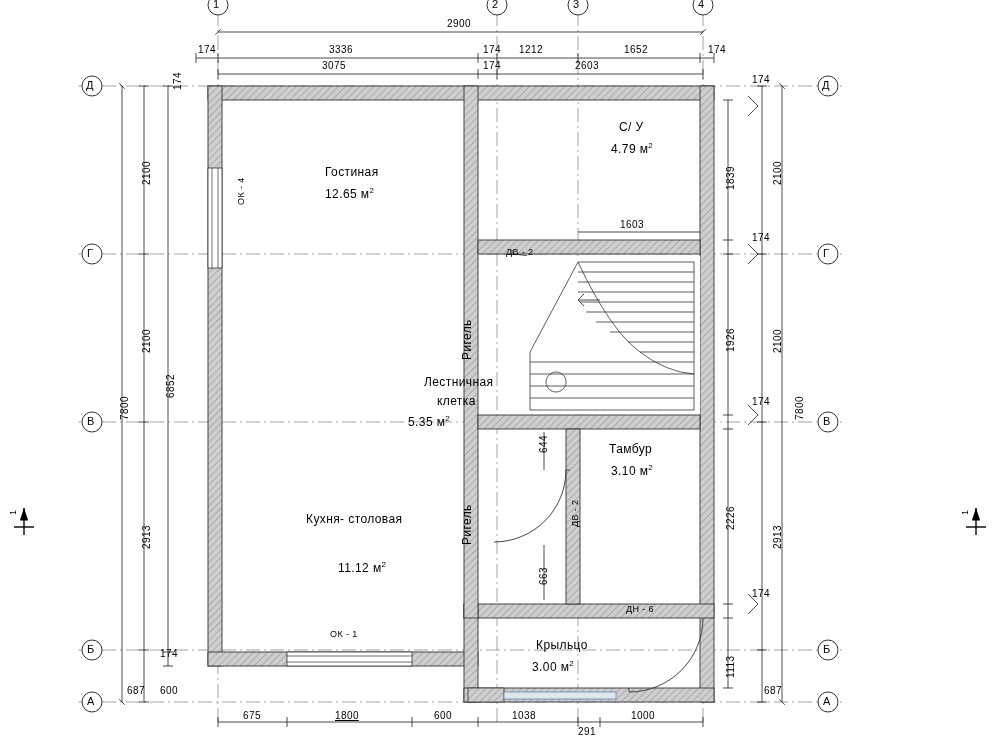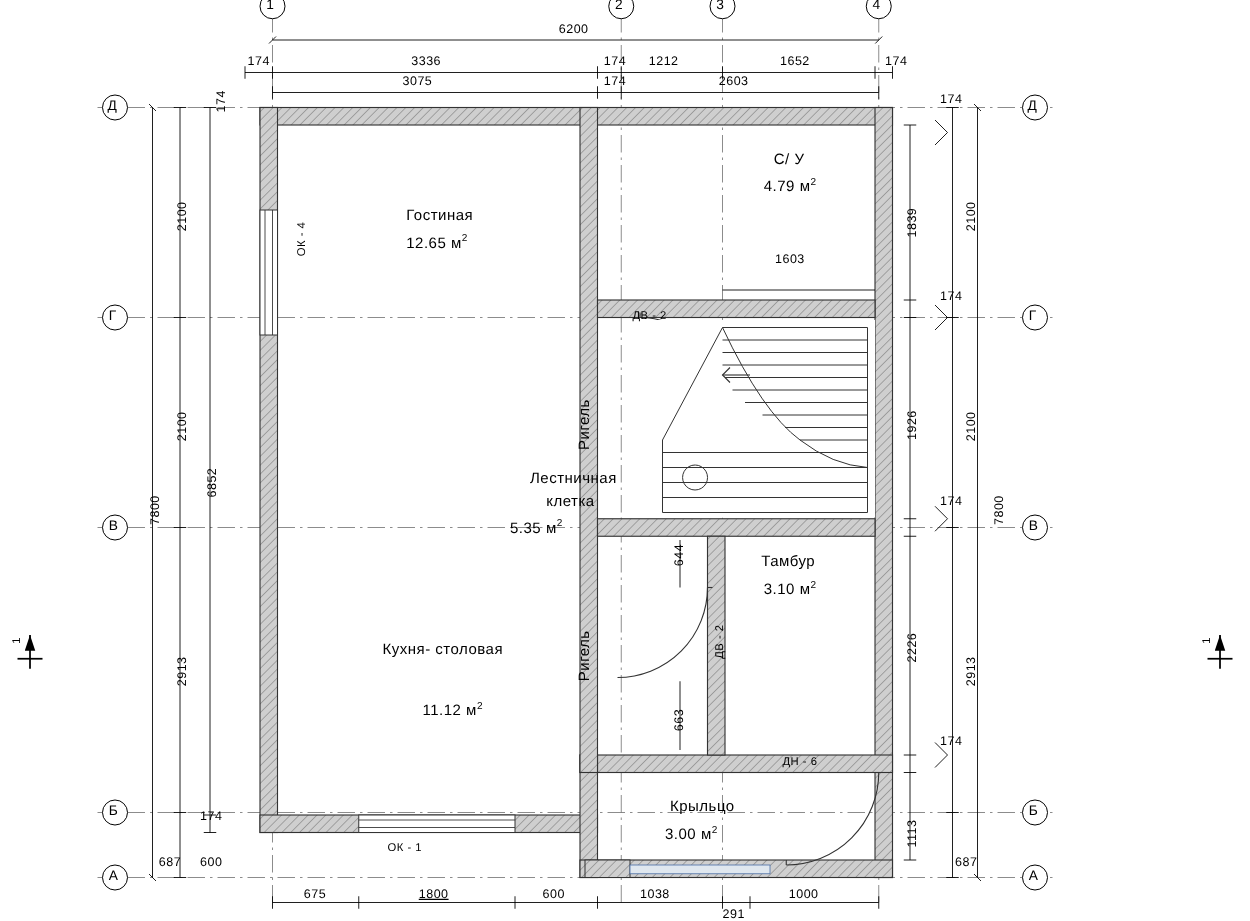--- a/index.html
+++ b/index.html
@@ -244,21 +244,21 @@
 <div class="lbl axis-letter" style="left:87px;top:415px;">В</div>
 <div class="lbl axis-letter" style="left:87px;top:643px;">Б</div>
 <div class="lbl axis-letter" style="left:87px;top:695px;">А</div>
 
 <div class="lbl axis-letter" style="left:822px;top:79px;">Д</div>
 <div class="lbl axis-letter" style="left:823px;top:247px;">Г</div>
 <div class="lbl axis-letter" style="left:823px;top:415px;">В</div>
 <div class="lbl axis-letter" style="left:823px;top:643px;">Б</div>
 <div class="lbl axis-letter" style="left:823px;top:695px;">А</div>
 
-<div class="lbl dim" style="left:447px;top:18px;">6200</div>
+<div class="lbl dim" style="left:447px;top:18px;">2900</div>
 <div class="lbl dim" style="left:198px;top:44px;">174</div>
 <div class="lbl dim" style="left:329px;top:44px;">3336</div>
 <div class="lbl dim" style="left:483px;top:44px;">174</div>
 <div class="lbl dim" style="left:519px;top:44px;">1212</div>
 <div class="lbl dim" style="left:624px;top:44px;">1652</div>
 <div class="lbl dim" style="left:708px;top:44px;">174</div>
 <div class="lbl dim" style="left:322px;top:60px;">3075</div>
 <div class="lbl dim" style="left:483px;top:60px;">174</div>
 <div class="lbl dim" style="left:575px;top:60px;">2603</div>
 
@@ -286,21 +286,21 @@
 <div class="lbl dim" style="left:752px;top:588px;">174</div>
 <div class="lbl dim" style="left:764px;top:685px;">687</div>
 
 <div class="lbl dim" style="left:243px;top:710px;">675</div>
 <div class="lbl dim" style="left:335px;top:710px;text-decoration:underline;">1800</div>
 <div class="lbl dim" style="left:434px;top:710px;">600</div>
 <div class="lbl dim" style="left:512px;top:710px;">1038</div>
 <div class="lbl dim" style="left:578px;top:710px;margin-top:16px;">291</div>
 <div class="lbl dim" style="left:631px;top:710px;">1000</div>
 
-<div class="lbl dim" style="left:620px;top:202px;">1603</div>
+<div class="lbl dim" style="left:620px;top:219px;">1603</div>
 <div class="lbl dim" style="left:538px;top:453px;transform:rotate(-90deg);transform-origin:left top;">644</div>
 <div class="lbl dim" style="left:538px;top:585px;transform:rotate(-90deg);transform-origin:left top;">663</div>
 
 <div class="lbl room-name" style="left:325px;top:165px;">Гостиная</div>
 <div class="lbl room-area" style="left:325px;top:186px;"><span>12.65</span>&nbsp;<span>м</span><span class="sup">2</span></div>
 
 <div class="lbl room-name" style="left:619px;top:120px;">С/ У</div>
 <div class="lbl room-area" style="left:611px;top:141px;"><span>4.79</span>&nbsp;<span>м</span><span class="sup">2</span></div>
 
 <div class="lbl room-name" style="left:424px;top:375px;">Лестничная</div>
@@ -310,21 +310,21 @@
 <div class="lbl room-name" style="left:609px;top:442px;">Тамбур</div>
 <div class="lbl room-area" style="left:611px;top:463px;"><span>3.10</span>&nbsp;<span>м</span><span class="sup">2</span></div>
 
 <div class="lbl room-name" style="left:306px;top:512px;">Кухня- столовая</div>
 <div class="lbl room-area" style="left:338px;top:560px;"><span>11.12</span>&nbsp;<span>м</span><span class="sup">2</span></div>
 
 <div class="lbl room-name" style="left:536px;top:638px;">Крыльцо</div>
 <div class="lbl room-area" style="left:532px;top:659px;"><span>3.00</span>&nbsp;<span>м</span><span class="sup">2</span></div>
 
 <div class="lbl tag" style="left:236px;top:205px;transform:rotate(-90deg);transform-origin:left top;">ОК - 4</div>
-<div class="lbl tag" style="left:310px;top:629px;margin-top:44px;">ОК - 1</div>
+<div class="lbl tag" style="left:330px;top:629px;">ОК - 1</div>
 <div class="lbl tag" style="left:506px;top:247px;">ДВ - 2</div>
 <div class="lbl tag" style="left:570px;top:527px;transform:rotate(-90deg);transform-origin:left top;">ДВ - 2</div>
 <div class="lbl tag" style="left:626px;top:604px;">ДН - 6</div>
 
 <div class="lbl room-name" style="left:460px;top:360px;transform:rotate(-90deg);transform-origin:left top;">Ригель</div>
 <div class="lbl room-name" style="left:460px;top:545px;transform:rotate(-90deg);transform-origin:left top;">Ригель</div>
 
 <div class="lbl small" style="left:8px;top:515px;transform:rotate(-90deg);transform-origin:left top;">1</div>
 <div class="lbl small" style="left:960px;top:515px;transform:rotate(-90deg);transform-origin:left top;">1</div>
 

